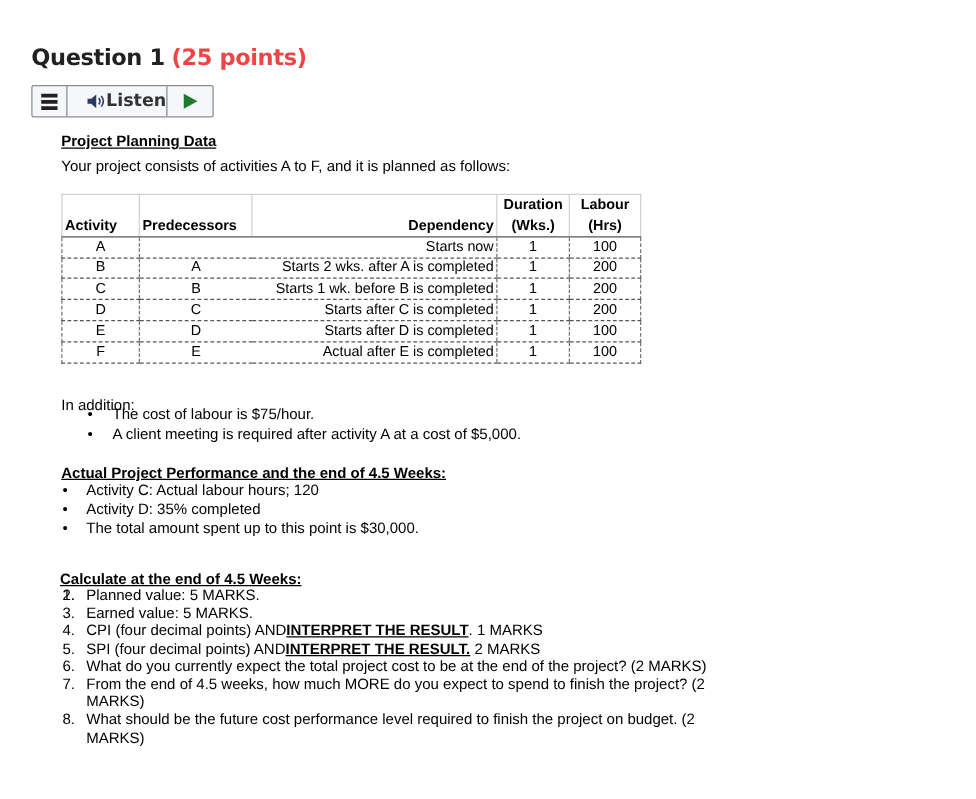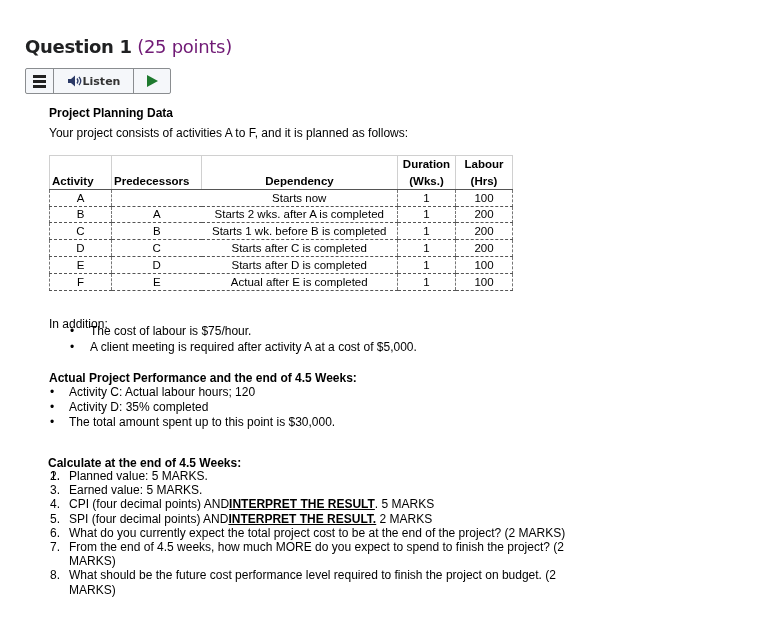--- a/index.html
+++ b/index.html
@@ -1,48 +1,48 @@
 <!DOCTYPE html>
 <html><head>
   <meta charset="utf-8">
   <style>
     * { box-sizing: border-box; margin: 0; padding: 0; }
     html, body { width: 781px; height: 639px; background: #ffffff; overflow: hidden; }
     body { position: relative; font-family: "Liberation Sans", sans-serif; color: #000; }
 
     .q-title { position: absolute; left: 25px; top: 36px; font-family: "DejaVu Sans", sans-serif; font-size: 18px; color: #202122; letter-spacing: -0.3px; }
     .q-title .num { font-weight: bold; }
-    .q-title .pts { font-weight: normal; color: #701a75; }
+    .q-title .pts { font-weight: bold; color: #ef4444; }
 
     .toolbar { position: absolute; left: 25px; top: 68px; height: 26px; display: flex; border: 1px solid #8a8d90; border-radius: 2px; background: #f5f7fa; }
     .tb-btn { height: 24px; display: flex; align-items: center; justify-content: center; border-right: 1px solid #8a8d90; cursor: pointer; }
     .tb-btn:last-child { border-right: none; }
     .tb-menu { width: 28px; }
-    .tb-listen { width: 80px; gap: 0; font-family: "DejaVu Sans", sans-serif; font-size: 11px; font-weight: bold; color: #333; }
+    .tb-listen { width: 80px; gap: 0; font-family: "DejaVu Sans", sans-serif; font-size: 14px; font-weight: bold; color: #333; justify-content: flex-end; }
     .tb-play { width: 36px; }
     .bars { display: flex; flex-direction: column; gap: 2px; }
     .bars span { display: block; width: 13px; height: 3px; background: #222; }
     .speaker { display: inline-flex; align-items: center; }
     .play-tri { width: 0; height: 0; border-left: 11px solid #1e7a2e; border-top: 6px solid transparent; border-bottom: 6px solid transparent; }
 
-    .section-title { position: absolute; left: 49px; font-size: 12px; font-weight: bold; }
+    .section-title { position: absolute; left: 49px; font-size: 12px; font-weight: bold; text-decoration: underline; }
     .plain { position: absolute; font-size: 12px; }
 
     table.plan { position: absolute; left: 49px; top: 155px; border-collapse: collapse; font-size: 11.5px; }
     table.plan td, table.plan th { height: 16.8px; padding: 0 2px; white-space: nowrap; }
     table.plan .hdr1 td { border-top: 1px solid #d0d0d0; border-left: 1px solid #d0d0d0; height: 17px; font-weight: bold; text-align: center; }
     table.plan .hdr1 td:last-child { border-right: 1px solid #d0d0d0; }
     table.plan .hdr2 td { font-weight: bold; border-left: 1px solid #d0d0d0; border-bottom: 1px solid #555; margin-top: 21px; }
     table.plan .hdr2 td:last-child { border-right: 1px solid #d0d0d0; }
     table.plan tbody td { border-bottom: 1px dashed #555; border-left: 1px dashed #777; }
     table.plan tbody td:last-child { border-right: 1px dashed #777; }
     table.plan tbody td.c-dep { border-left: none; }
     .c-act { width: 62px; text-align: center; }
     .c-pred { width: 90px; text-align: center; }
-    .c-dep { width: 196px; text-align: center; }
+    .c-dep { width: 196px; text-align: right; }
     .c-dur { width: 58px; text-align: center; }
     .c-lab { width: 57px; text-align: center; }
     .hdr2 .c-act, .hdr2 .c-pred { text-align: left; }
     .hdr2 .c-act { text-align: left; }
 
     ul.addl { position: absolute; left: 70px; top: 323px; list-style: none; font-size: 12px; }
     ul.addl li { position: relative; padding-left: 20px; height: 16px; line-height: 16px; }
     ul.addl li::before { content: "\2022"; position: absolute; left: 0; top: 0; }
 
     ul.perf { position: absolute; left: 49px; top: 385px; list-style: none; font-size: 12px; }
@@ -162,18 +162,18 @@
   <li>Activity C: Actual labour hours; 120</li>
   <li>Activity D: 35% completed</li>
   <li>The total amount spent up to this point is $30,000.</li>
 </ul>
 
 <div class="section-title" style="top:456px; left:48px;">Calculate at the end of 4.5 Weeks:</div>
 <ol class="calc">
   <li><span class="n">1.</span></li>
   <li><span class="n">2.</span><span>Planned value: 5 MARKS.</span></li>
   <li><span class="n">3.</span><span>Earned value: 5 MARKS.</span></li>
-  <li><span class="n">4.</span><span>CPI (four decimal points) AND</span><span class="em">INTERPRET THE RESULT</span><span>. 5 MARKS</span></li>
+  <li><span class="n">4.</span><span>CPI (four decimal points) AND</span><span class="em">INTERPRET THE RESULT</span><span>. 1 MARKS</span></li>
   <li><span class="n">5.</span><span>SPI (four decimal points) AND</span><span class="em">INTERPRET THE RESULT.</span><span> 2 MARKS</span></li>
   <li><span class="n">6.</span><span>What do you currently expect the total project cost to be at the end of the project? (2 MARKS)</span></li>
   <li><span class="n">7.</span><span>From the end of 4.5 weeks, how much MORE do you expect to spend to finish the project? (2 MARKS)</span></li>
   <li><span class="n">8.</span><span>What should be the future cost performance level required to finish the project on budget. (2 MARKS)</span></li>
 </ol>
 
 </body></html>

